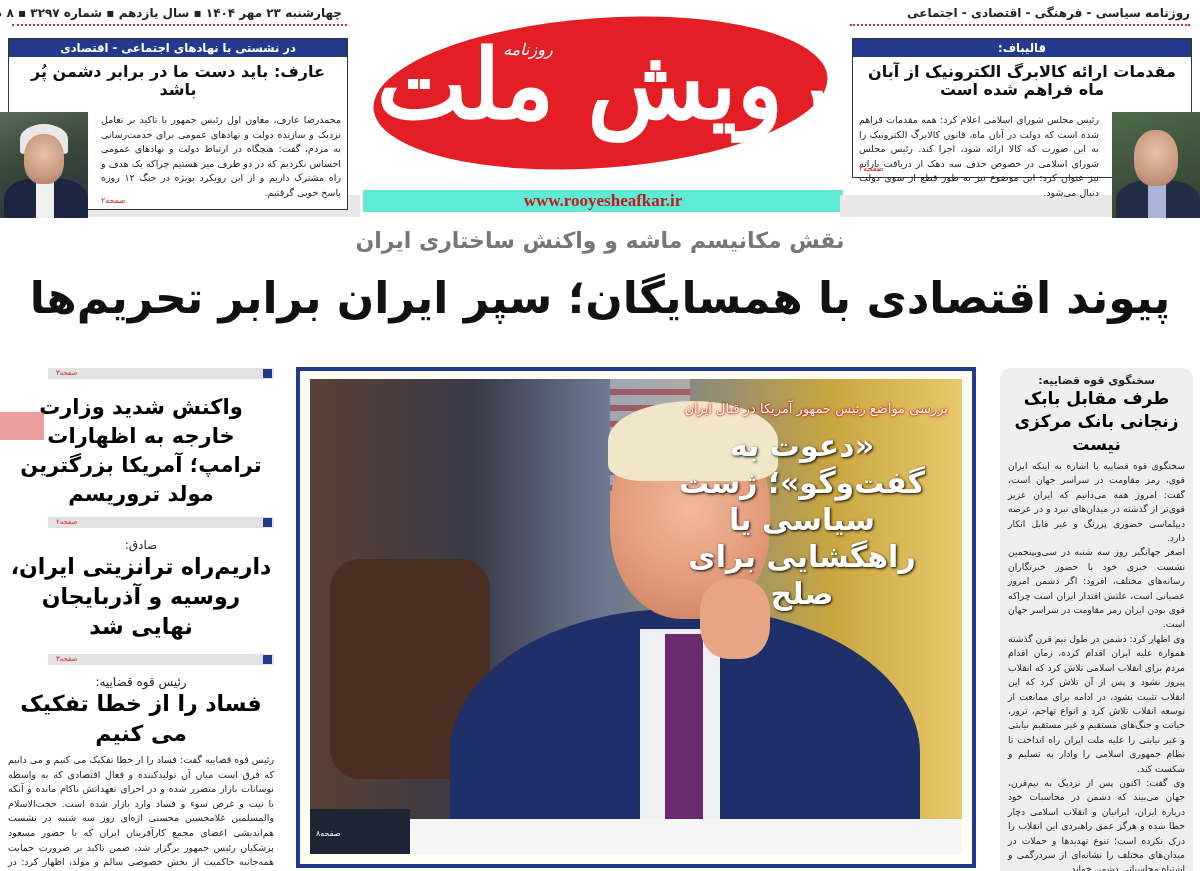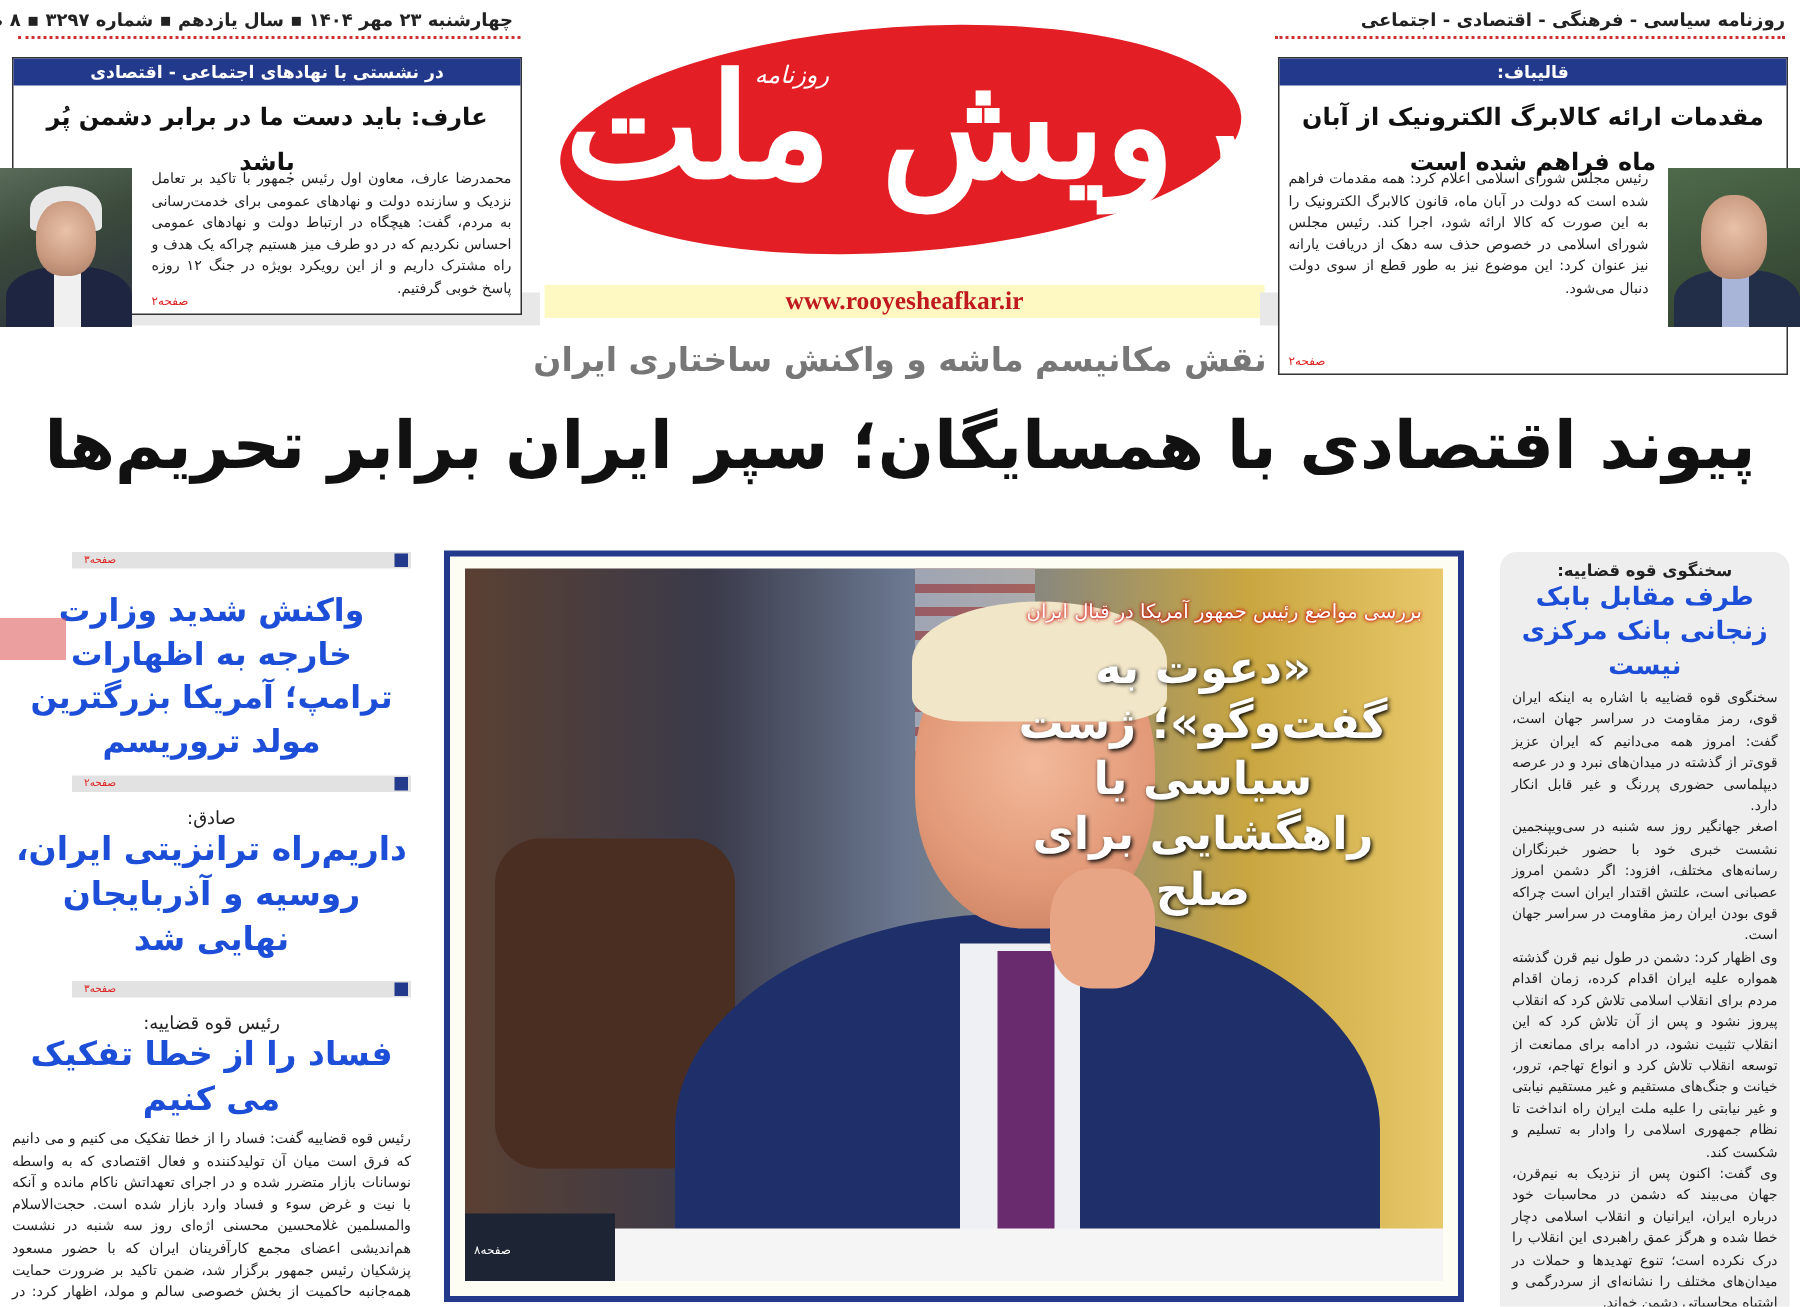--- a/index.html
+++ b/index.html
@@ -2,41 +2,41 @@
 <html><head>
 <meta charset="utf-8">
 <style>
   * { box-sizing: border-box; margin: 0; padding: 0; }
   body { width: 1200px; height: 871px; background: #fff; font-family: "DejaVu Sans", sans-serif; overflow: hidden; position: relative; direction: rtl; color: #111; }
   .abs { position: absolute; }
   .topline { font-size: 12px; font-weight: bold; color: #222; white-space: nowrap; }
   .dots { border-bottom: 2px dotted #c33; height: 0; }
   .box { border: 1.5px solid #333; background: #fff; }
   .box-label { background: #233a8c; color: #fff; font-size: 11.5px; font-weight: bold; text-align: center; height: 18px; line-height: 18px; }
-  .box-title { font-weight: bold; text-align: center; font-size: 16px; line-height: 30px; color: #111; }
+  .box-title { font-weight: bold; text-align: center; font-size: 16px; line-height: 18px; color: #111; }
   .body-text { font-size: 10px; line-height: 15px; text-align: justify; color: #222; }
   .page-ref { font-size: 8px; color: #d22; }
   .photo { background: linear-gradient(160deg,#5a6b5a 0%,#3b4a3b 40%,#2b3140 100%); overflow: hidden; }
   .face { position:absolute; border-radius: 45% 45% 42% 42%; background: radial-gradient(circle at 50% 40%, #e8c2a8 0%, #c99a80 60%, #a67a62 100%); }
   .hair { position:absolute; border-radius: 50% 50% 10% 10%; background: #e8e8e8; }
   .suit { position:absolute; background: #1d2540; border-radius: 40% 40% 0 0; }
   .shirt { position:absolute; background: #f0f0f0; }
   .logo-wrap { left: 363px; top: 0; width: 480px; height: 190px; }
   .logo-oval { position:absolute; left: 10px; top: 18px; width: 455px; height: 150px; background: #e31e24; border-radius: 50%; transform: rotate(-4deg); }
   .logo-text { position:absolute; left: 0; top: 20px; width: 480px; text-align: center; color: #fff; font-family: "DejaVu Serif", serif; font-weight: bold; font-size: 96px; line-height: 130px; }
   .logo-small { position:absolute; left: 140px; top: 40px; color: #fff; font-family: "DejaVu Serif", serif; font-size: 16px; font-style: italic; }
-  .url-bar { left: 363px; top: 190px; width: 480px; height: 22px; background: #fef9c3; }
+  .url-bar { left: 363px; top: 190px; width: 480px; height: 22px; background: #5eead4; }
   .url { font-family: "Liberation Serif", serif; font-weight: bold; color: #c01a1f; font-size: 17px; direction: ltr; text-align: center; line-height: 22px; }
   .grey-band { height: 22px; background: #e8e8e8; }
   .kicker { font-size: 22px; font-weight: bold; color: #777; text-align: center; }
   .headline { font-size: 44px; font-weight: 900; color: #111; text-align: center; letter-spacing: -1px; white-space: nowrap; }
   .sep-bar { height: 11px; background: #e2e2e2; position: relative; margin-left: 40px; }
   .sep-sq { position:absolute; right: 2px; top: 1px; width: 9px; height: 9px; background: #233a8c; }
   .sep-page { position:absolute; left: 8px; top: 0; font-size: 7px; color: #d22; line-height: 11px; }
-  .col-title { font-weight: 900; font-size: 21px; line-height: 28px; text-align: center; color: #1d4ed8; }
+  .col-title { font-weight: 900; font-size: 21px; line-height: 28px; text-align: center; color: #000000; }
   .col-sub { font-size: 12px; text-align: center; color: #222; }
   .main-photo { left: 296px; top: 367px; width: 680px; height: 501px; border: 4px solid #233a8c; background: #fdfdf4; padding: 8px 10px 10px 10px; }
   .main-photo-inner { position: relative; width: 100%; height: 100%; overflow: hidden; background: linear-gradient(90deg, #5a4032 0%, #3a3a4a 25%, #6b7890 45%, #8d8a7a 60%, #c9a640 80%, #e8c86a 100%); }
   .photo-kicker { position:absolute; right: 14px; top: 22px; font-size: 13px; font-weight: normal; color: #fff; text-shadow: 0 0 3px #c00, 0 0 2px #c00; }
   .photo-title { position:absolute; right: 20px; top: 48px; width: 280px; font-size: 30px; line-height: 37px; font-weight: 900; color: #fff; text-align: center; text-shadow: 1px 1px 3px #000; }
   .right-col { left: 1000px; top: 368px; width: 193px; height: 566px; background: #eeeeee; padding: 6px 8px; border-radius: 11px; }
 </style>
 </head>
 <body>
 
@@ -63,21 +63,21 @@
   <div class="body-text" style="position:absolute; right:6px; top:74px; width:240px; font-size:9.5px; line-height:14.5px;">محمدرضا عارف، معاون اول رئیس جمهور با تاکید بر تعامل نزدیک و سازنده دولت و نهادهای عمومی برای خدمت‌رسانی به مردم، گفت: هیچگاه در ارتباط دولت و نهادهای عمومی احساس نکردیم که در دو طرف میز هستیم چراکه یک هدف و راه مشترک داریم و از این رویکرد بویژه در جنگ ۱۲ روزه پاسخ خوبی گرفتیم.</div>
   <div class="page-ref" style="position:absolute; left:92px; bottom:4px;">صفحه۲</div>
 </div>
 <div class="abs photo" style="left:0; top:112px; width:88px; height:106px;">
   <div class="suit" style="left:4px; top:66px; width:84px; height:50px;"></div>
   <div class="shirt" style="left:36px; top:70px; width:18px; height:40px;"></div>
   <div class="hair" style="left:20px; top:12px; width:48px; height:30px;"></div>
   <div class="face" style="left:24px; top:22px; width:40px; height:50px;"></div>
 </div>
 
-<div class="abs box" style="right:8px; top:38px; width:340px; height:212px;">
+<div class="abs box" style="right:8px; top:38px; width:340px; height:140px;">
   <div class="box-label">قالیباف:</div>
   <div class="box-title" style="padding:6px 10px 0 10px; font-size:16px;">مقدمات ارائه کالابرگ الکترونیک از آبان ماه فراهم شده است</div>
   <div class="body-text" style="position:absolute; left:6px; top:74px; width:240px; font-size:9.5px; line-height:14.5px;">رئیس مجلس شورای اسلامی اعلام کرد: همه مقدمات فراهم شده است که دولت در آبان ماه، قانون کالابرگ الکترونیک را به این صورت که کالا ارائه شود، اجرا کند. رئیس مجلس شورای اسلامی در خصوص حذف سه دهک از دریافت یارانه نیز عنوان کرد: این موضوع نیز به طور قطع از سوی دولت دنبال می‌شود.</div>
   <div class="page-ref" style="position:absolute; left:6px; bottom:4px;">صفحه۲</div>
 </div>
 <div class="abs photo" style="right:0; top:112px; width:88px; height:106px; background: linear-gradient(160deg,#4e6a4a,#2f3f2e);">
   <div class="suit" style="left:4px; top:68px; width:84px; height:50px; background:#222d48;"></div>
   <div class="shirt" style="left:36px; top:72px; width:18px; height:40px; background:#a8b4d8;"></div>
   <div class="face" style="left:22px; top:18px; width:44px; height:56px;"></div>
 </div>

